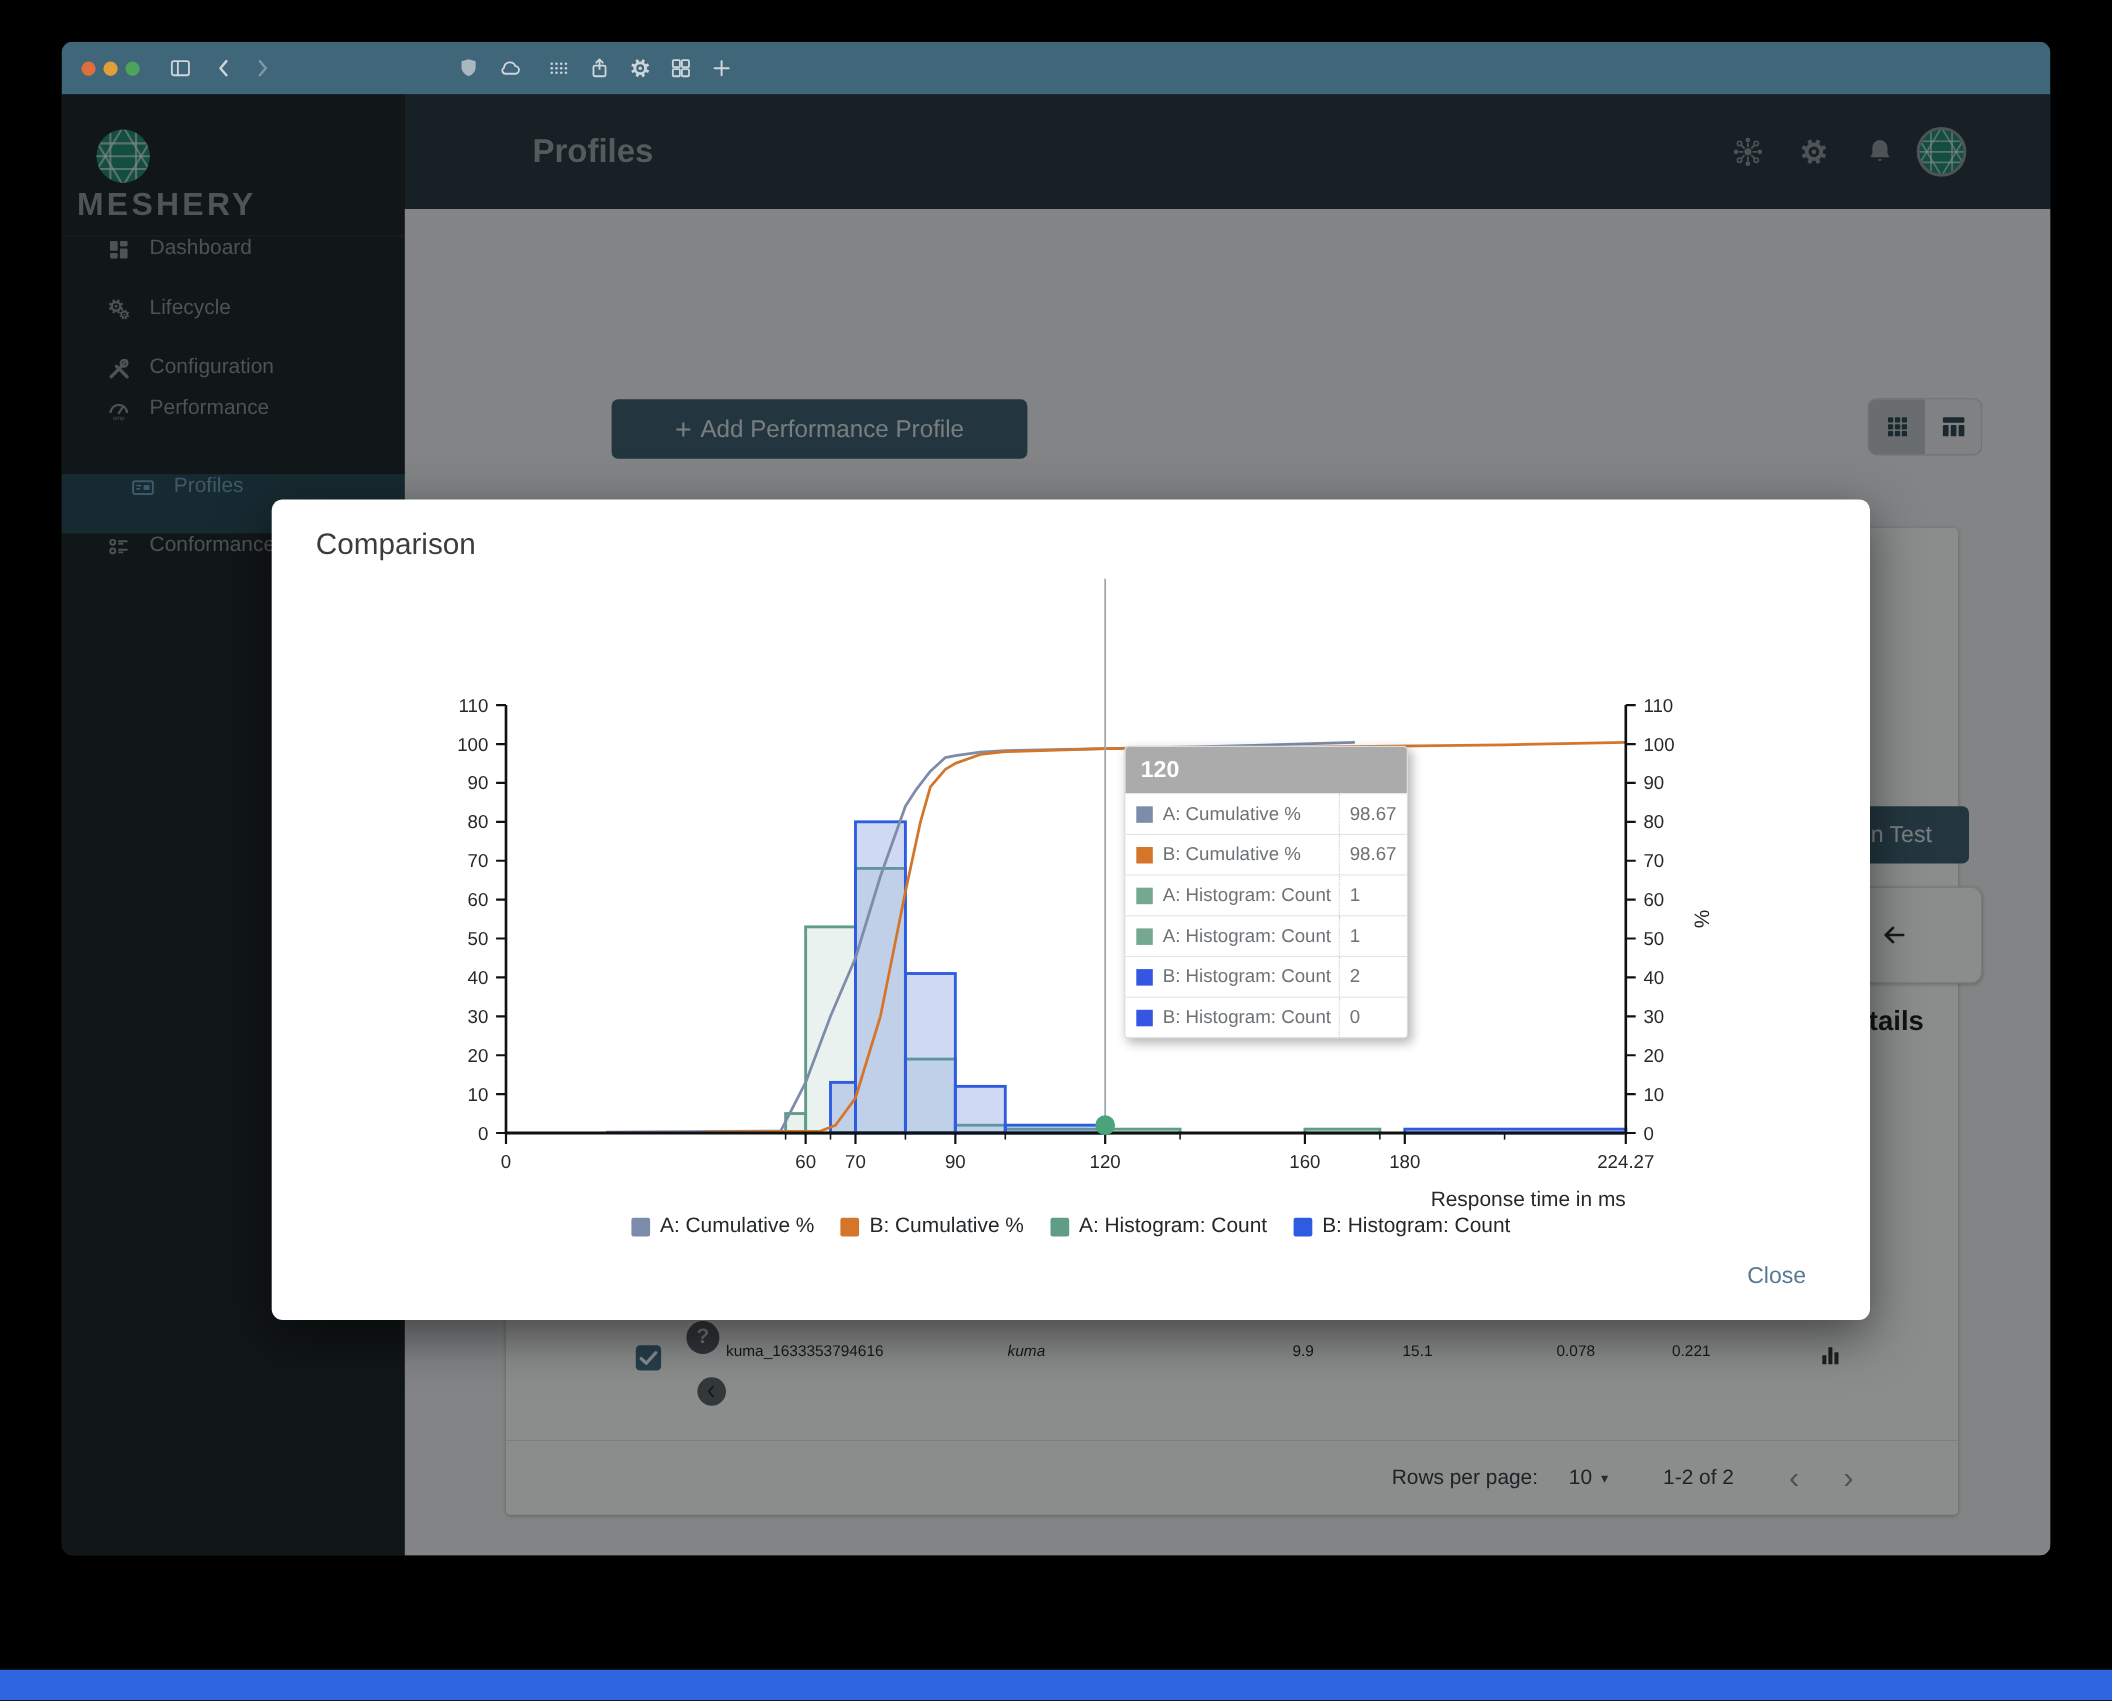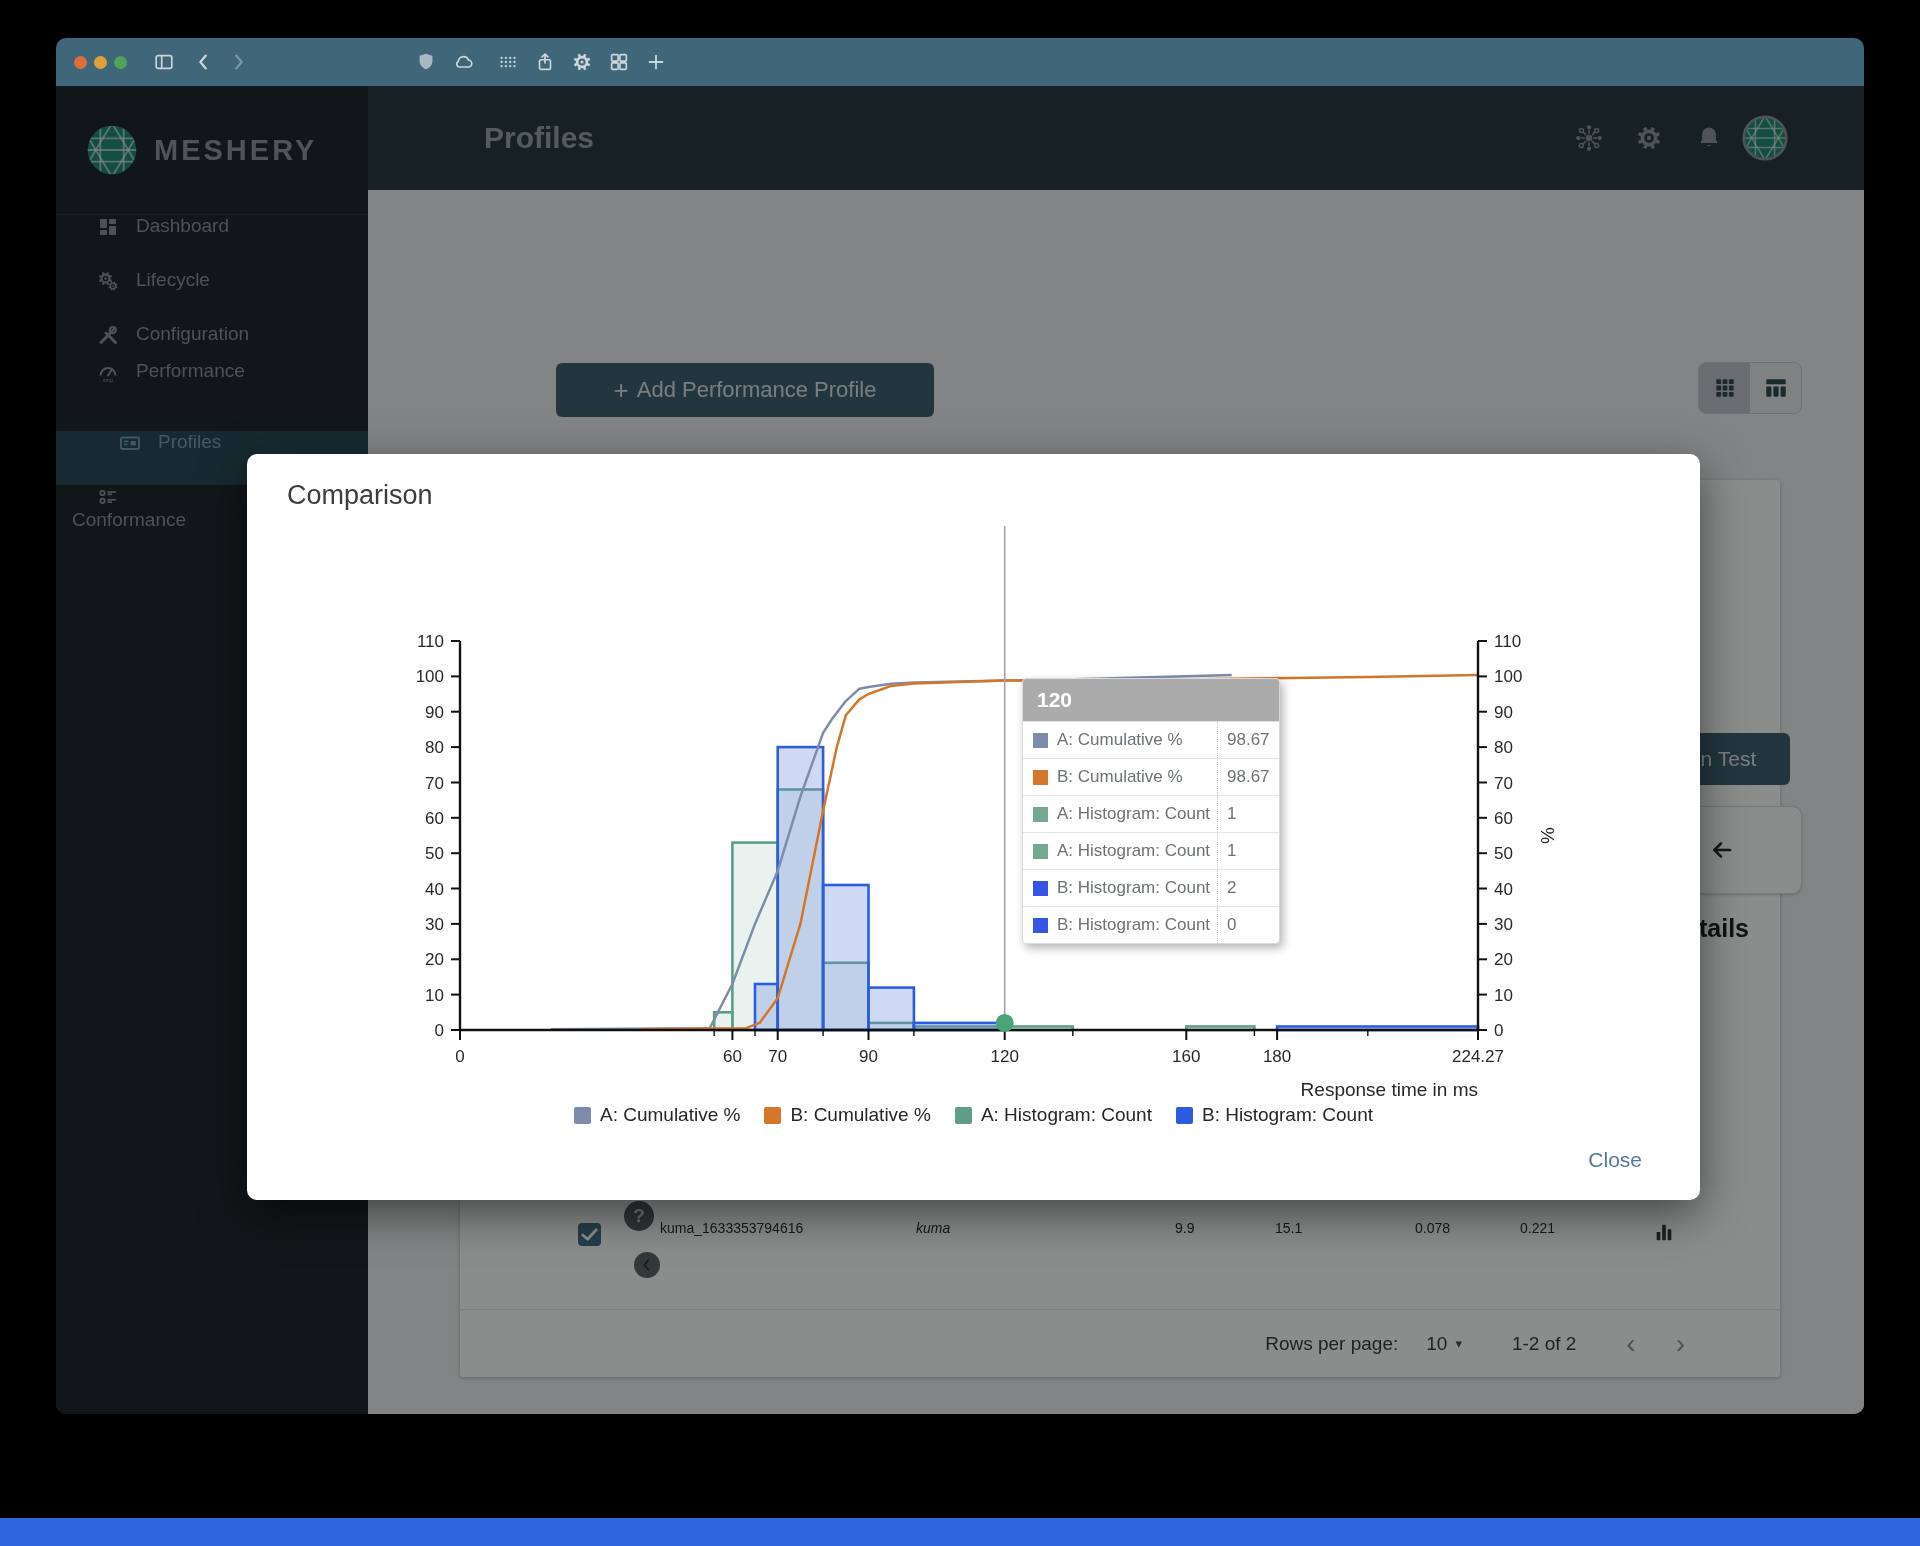--- a/index.html
+++ b/index.html
@@ -18,21 +18,21 @@
   #shield-ic{margin-left:166px;color:#a9b8c0;}
   #cloud-ic{margin-left:16px;}
   #urlbar{margin-left:22px;width:590px;height:31px;border-radius:8px;background:#20262a;display:flex;align-items:center;justify-content:center;position:relative;}
   #urlbar .host{color:#eef1f2;font-size:15px;font-weight:700;}
   #urlbar .path{color:#b7bfc4;font-size:15px;}
   #url-refresh{position:absolute;right:8px;width:17px;height:17px;color:#c3cdd2;}
   .chrome-right{margin-left:22px;}
   
   #app{position:absolute;left:0;top:48px;right:0;bottom:0;background:#101518;}
   #sidebar{position:absolute;left:0;top:0;width:312px;bottom:0;background:#1a2024;}
-  #logo-row{position:absolute;left:0;top:28px;width:100%;height:72px;display:flex;align-items:center;}
+  #logo-row{position:absolute;left:0;top:28px;width:100%;height:72px;display:flex;align-items:flex-start;flex-direction:column;}
   #brand-logo{width:56px;height:56px;margin-left:28px;}
   #brand-name{margin-left:14px;font-size:29px;font-weight:700;letter-spacing:3px;color:#8e959a;}
   #side-divider{position:absolute;left:0;top:128px;width:100%;height:1px;background:#2b3237;}
   .side-item{position:absolute;left:0;width:100%;height:54px;display:flex;color:#8a9197;font-size:19px;cursor:pointer;}
   .side-item .si-icon{width:24px;height:24px;margin-left:40px;flex:none;}
   .side-item .si-icon.ind{margin-left:62px;}
   .side-item .si-label{margin-left:16px;white-space:nowrap;}
   .side-item.active{background:#254653;color:#6f9fb8;}
   #appheader{position:absolute;left:312px;right:0;top:0;height:104px;background:#22333d;}
   #page-title{position:absolute;left:116px;top:50%;transform:translateY(-50%);font-size:30px;font-weight:700;color:#99a1a6;}
@@ -241,21 +241,21 @@
             </div>
             <div class="side-item active" style="top: 345px;">
               <span class="si-icon ind"><svg viewBox="0 0 24 24" width="100%" height="100%" fill="none">
                   <rect x="3" y="6.5" width="18" height="11.5" rx="1.5" stroke="currentColor" stroke-width="1.8" fill="none"></rect>
                   <line x1="6" y1="10.5" x2="10.5" y2="10.5" stroke="currentColor" stroke-width="1.6" stroke-linecap="butt"></line>
                   <line x1="6" y1="13.5" x2="9.5" y2="13.5" stroke="currentColor" stroke-width="1.6" stroke-linecap="butt"></line>
                   <rect x="12.5" y="10" width="5.5" height="4.5" rx="1" fill="currentColor"></rect>
                 </svg></span>
               <span class="si-label">Profiles</span>
             </div>
-            <div class="side-item" style="top: 399px; flex-direction: column;">
+            <div class="side-item" style="top: 399px;">
               <span class="si-icon"><svg viewBox="0 0 24 24" width="100%" height="100%" fill="none">
                   <circle cx="6.5" cy="8" r="2.2" stroke="currentColor" stroke-width="1.8" fill="none"></circle>
                   <circle cx="6.5" cy="15.8" r="2.2" stroke="currentColor" stroke-width="1.8" fill="none"></circle>
                   <line x1="11.5" y1="7" x2="20" y2="7" stroke="currentColor" stroke-width="1.7" stroke-linecap="butt"></line>
                   <line x1="11.5" y1="9.3" x2="16" y2="9.3" stroke="currentColor" stroke-width="1.7" stroke-linecap="butt"></line>
                   <line x1="11.5" y1="14.8" x2="20" y2="14.8" stroke="currentColor" stroke-width="1.7" stroke-linecap="butt"></line>
                   <line x1="11.5" y1="17.1" x2="16" y2="17.1" stroke="currentColor" stroke-width="1.7" stroke-linecap="butt"></line>
                 </svg></span>
               <span class="si-label">Conformance</span>
             </div>

